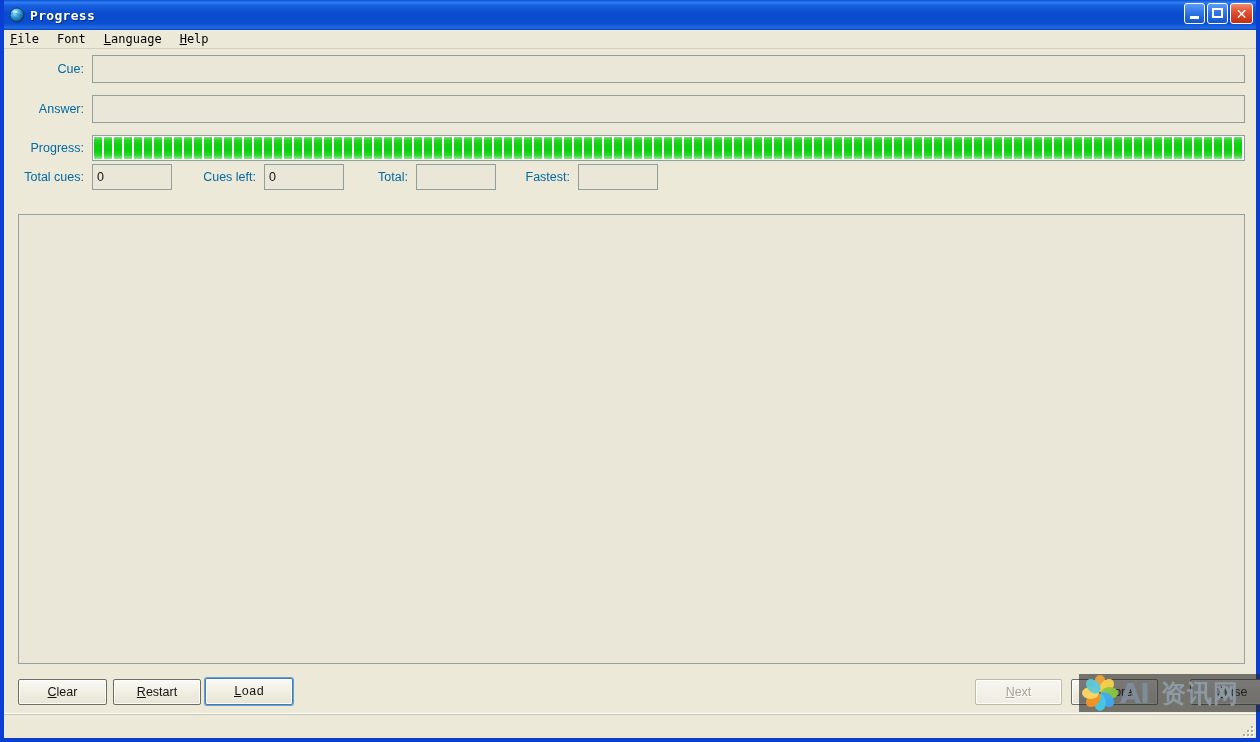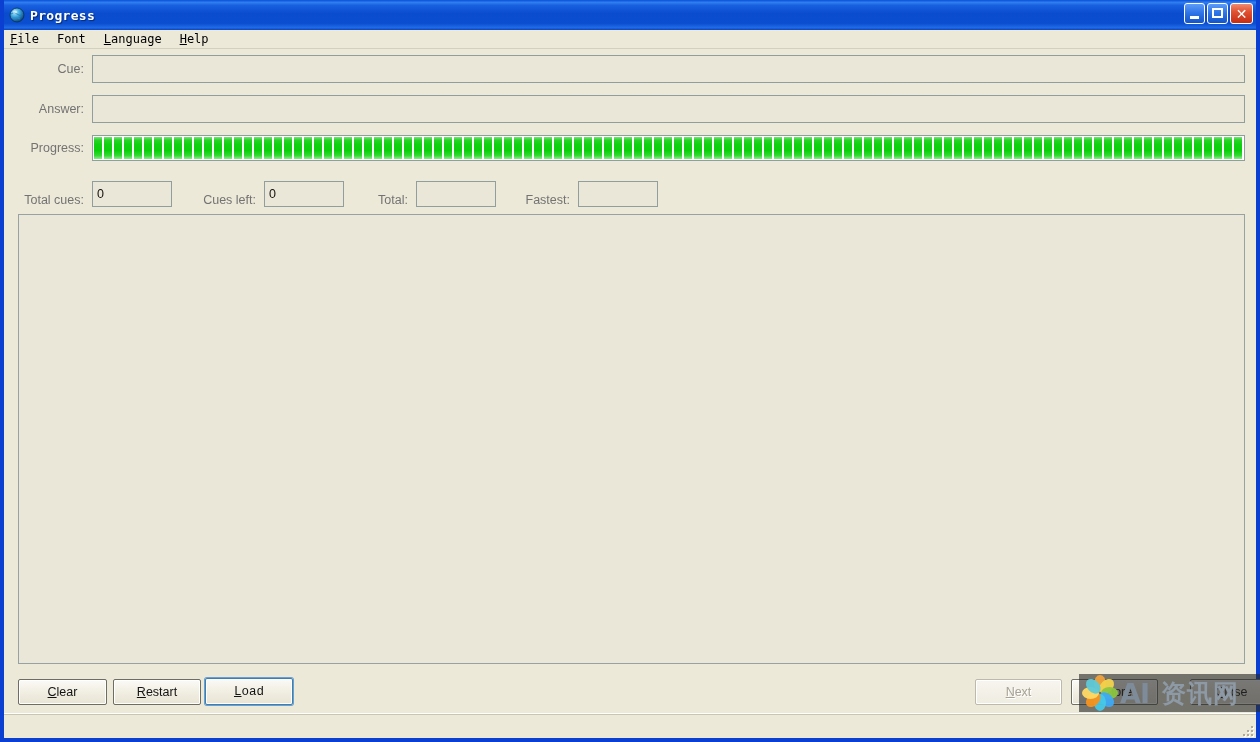--- a/index.html
+++ b/index.html
@@ -143,21 +143,21 @@
   
   .row {
     display: flex;
     align-items: center;
     position: absolute;
     left: 0; right: 0;
   }
   .lbl {
     font-family: "Liberation Sans", sans-serif;
     font-size: 12.5px;
-    color: #737373;
+    color: #0369a1;
     text-align: right;
     white-space: nowrap;
   }
   .field {
     background: #eae7d9;
     border: 1px solid #919e9e;
     box-sizing: border-box;
     font-family: "Liberation Sans", sans-serif;
     font-size: 12.5px;
     color: #14100c;
@@ -463,21 +463,21 @@
             <div class="seg"></div>
             <div class="seg"></div>
             <div class="seg"></div>
             <div class="seg"></div>
             <div class="seg"></div>
             <div class="seg"></div>
           </div>
       </div>
     </div>
 
-    <div class="row" style="top:132px;height:26px;align-items:flex-end;">
+    <div class="row" style="top:115px;height:26px;">
       <div class="lbl" style="width:80px;">Total cues:</div>
       <div class="field" style="margin-left:8px;width:80px;height:26px;">0</div>
 
       <div class="lbl" style="width:70px;margin-left:14px;">Cues left:</div>
       <div class="field" style="margin-left:8px;width:80px;height:26px;">0</div>
 
       <div class="lbl" style="width:46px;margin-left:18px;">Total:</div>
       <div class="field" style="margin-left:8px;width:80px;height:26px;"></div>
 
       <div class="lbl" style="width:58px;margin-left:16px;">Fastest:</div>

